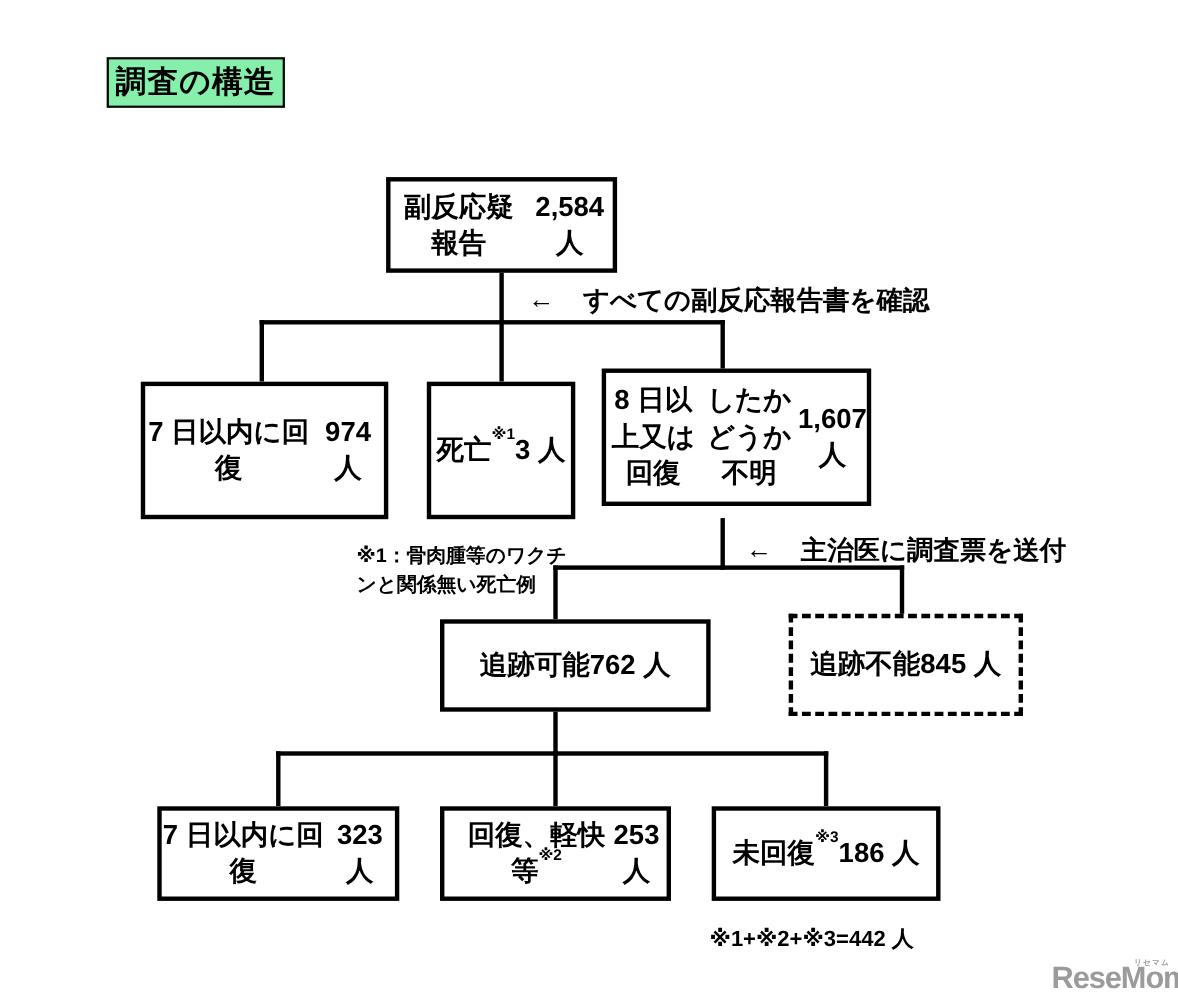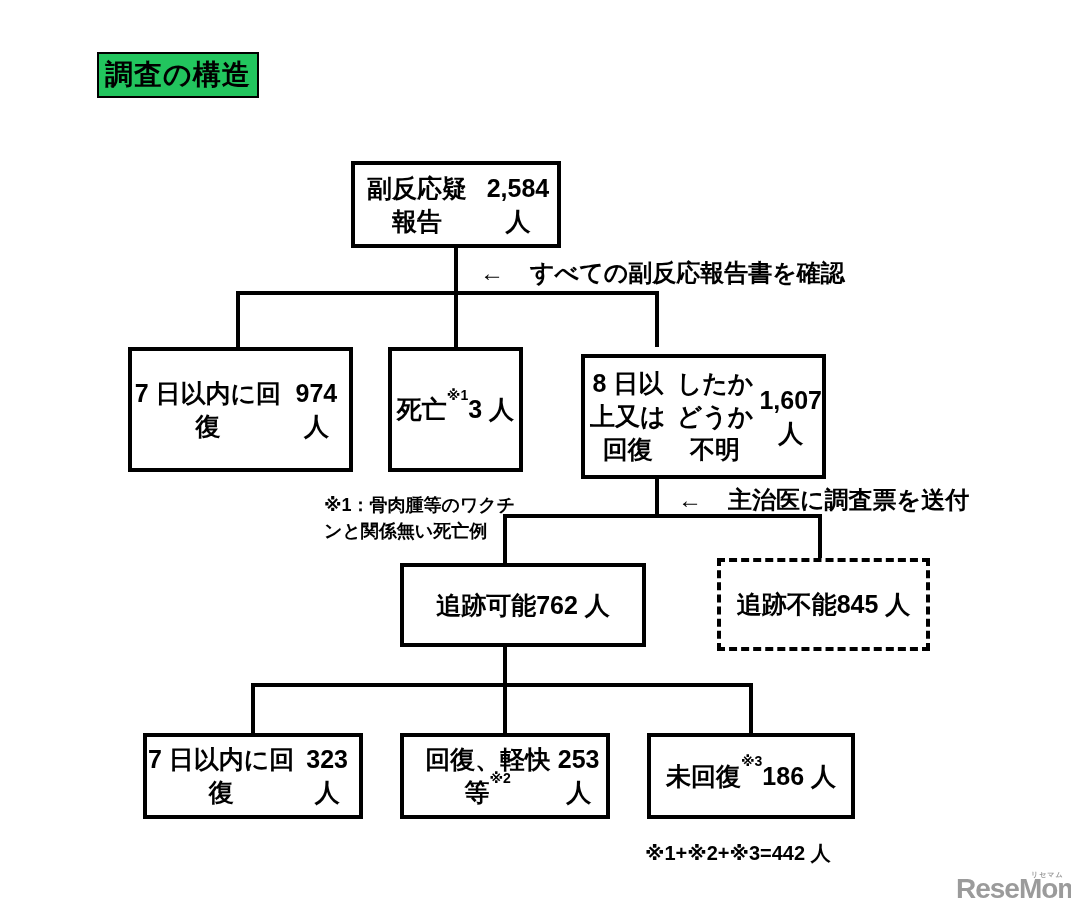--- a/index.html
+++ b/index.html
@@ -4,21 +4,21 @@
 <style>
   html,body{margin:0;padding:0;background:#ffffff;}
   .canvas{
     position:relative;width:1071px;height:916px;background:#ffffff;
     font-family:"Liberation Sans","DejaVu Sans",sans-serif;color:#000;
     overflow:hidden;
   }
   .title-box{
     position:absolute;left:97px;top:52px;border:2px solid #000;
     padding:2px 6px;font-size:28px;font-weight:bold;letter-spacing:1px;
-    background:#22c55e;
+    background:#86efac;
   }
   .box{
     position:absolute;border:4px solid #000;background:#fff;
     display:flex;flex-direction:row;align-items:center;justify-content:center;
     text-align:center;font-weight:bold;font-size:25px;line-height:33px;
     box-sizing:border-box;
   }
   .box.dashed{border-style:dashed;}
   sup.marker{font-size:14px;font-weight:bold;position:relative;top:-9px;line-height:0;}
   .vline,.hline{position:absolute;background:#000;}
@@ -75,21 +75,21 @@
   <div class="box" style="left:128px;top:347px;width:225px;height:125px;">
     <div>7 日以内に回復</div>
     <div>974 人</div>
   </div>
 
   <div class="box" style="left:388px;top:347px;width:135px;height:125px;">
     <div><span>死亡</span><sup class="marker">※1</sup></div>
     <div>3 人</div>
   </div>
 
-  <div class="box" style="left:547px;top:354px;width:245px;height:125px;margin-left:34px;">
+  <div class="box" style="left:547px;top:335px;width:245px;height:125px;">
     <div>8 日以上又は回復</div>
     <div>したかどうか不明</div>
     <div>1,607 人</div>
   </div>
 
   <div class="note note-death">
     <div>※1：骨肉腫等のワクチ</div>
     <div>ンと関係無い死亡例</div>
   </div>
 

